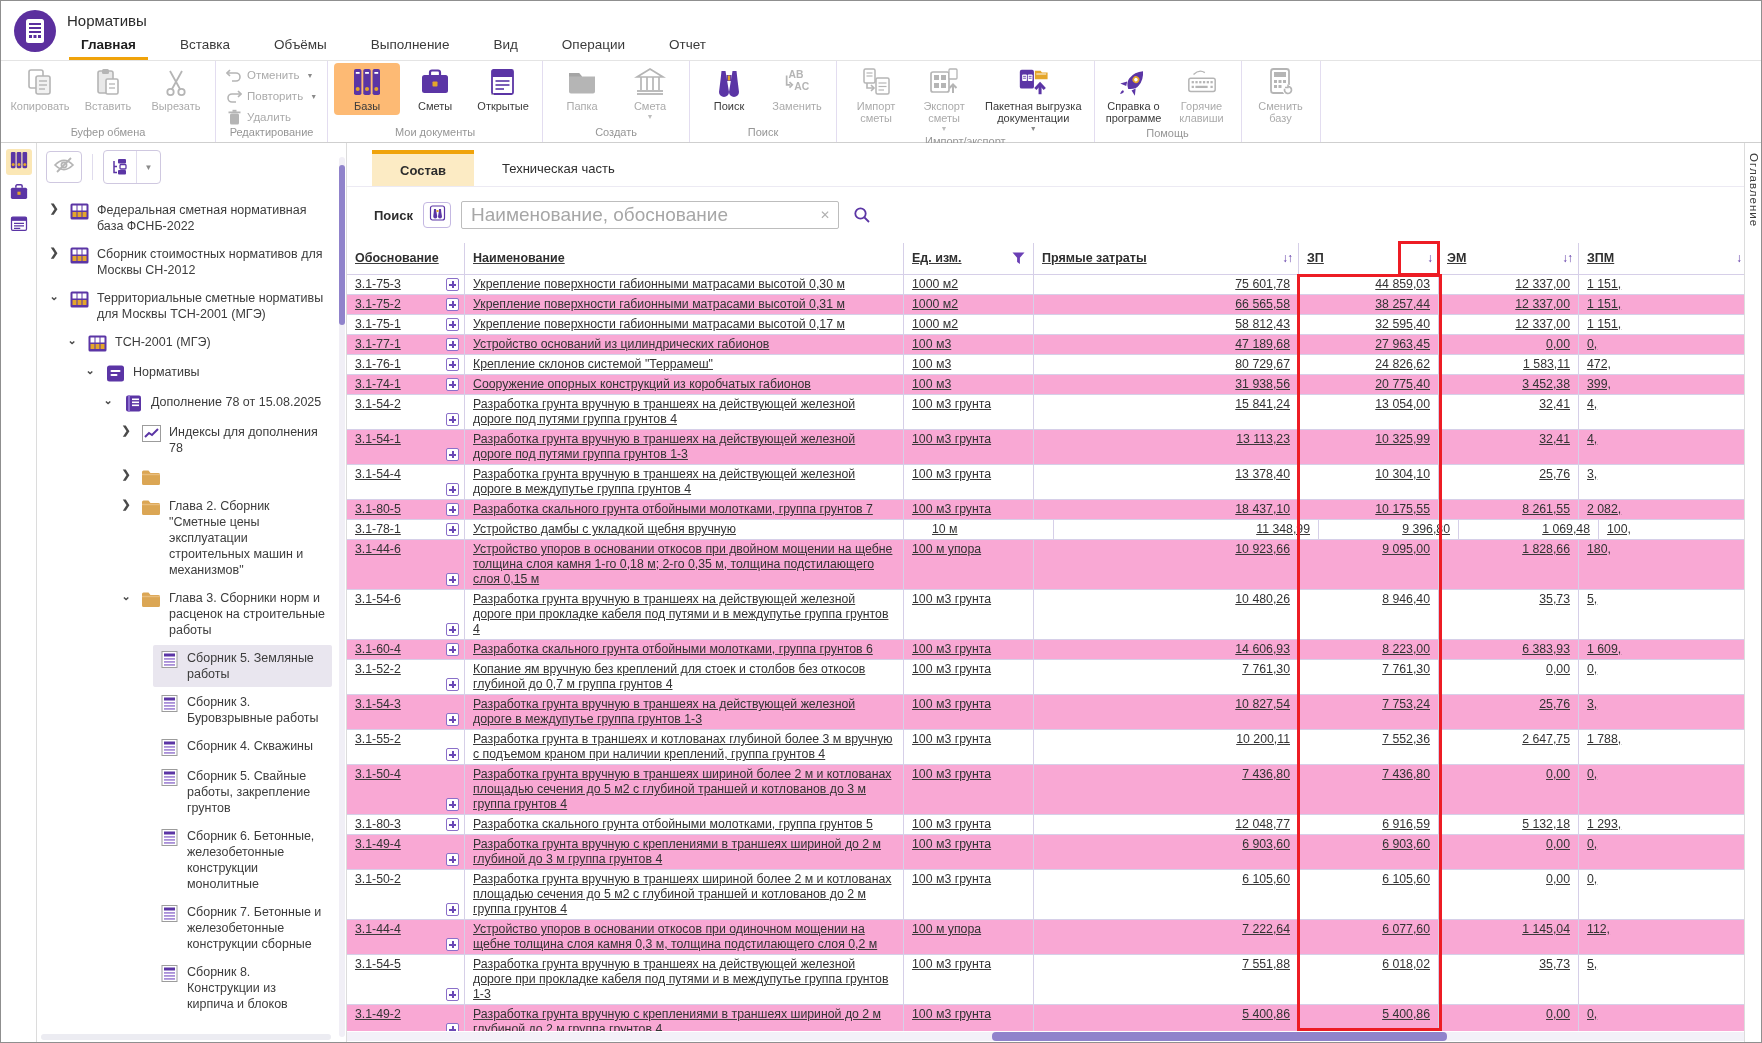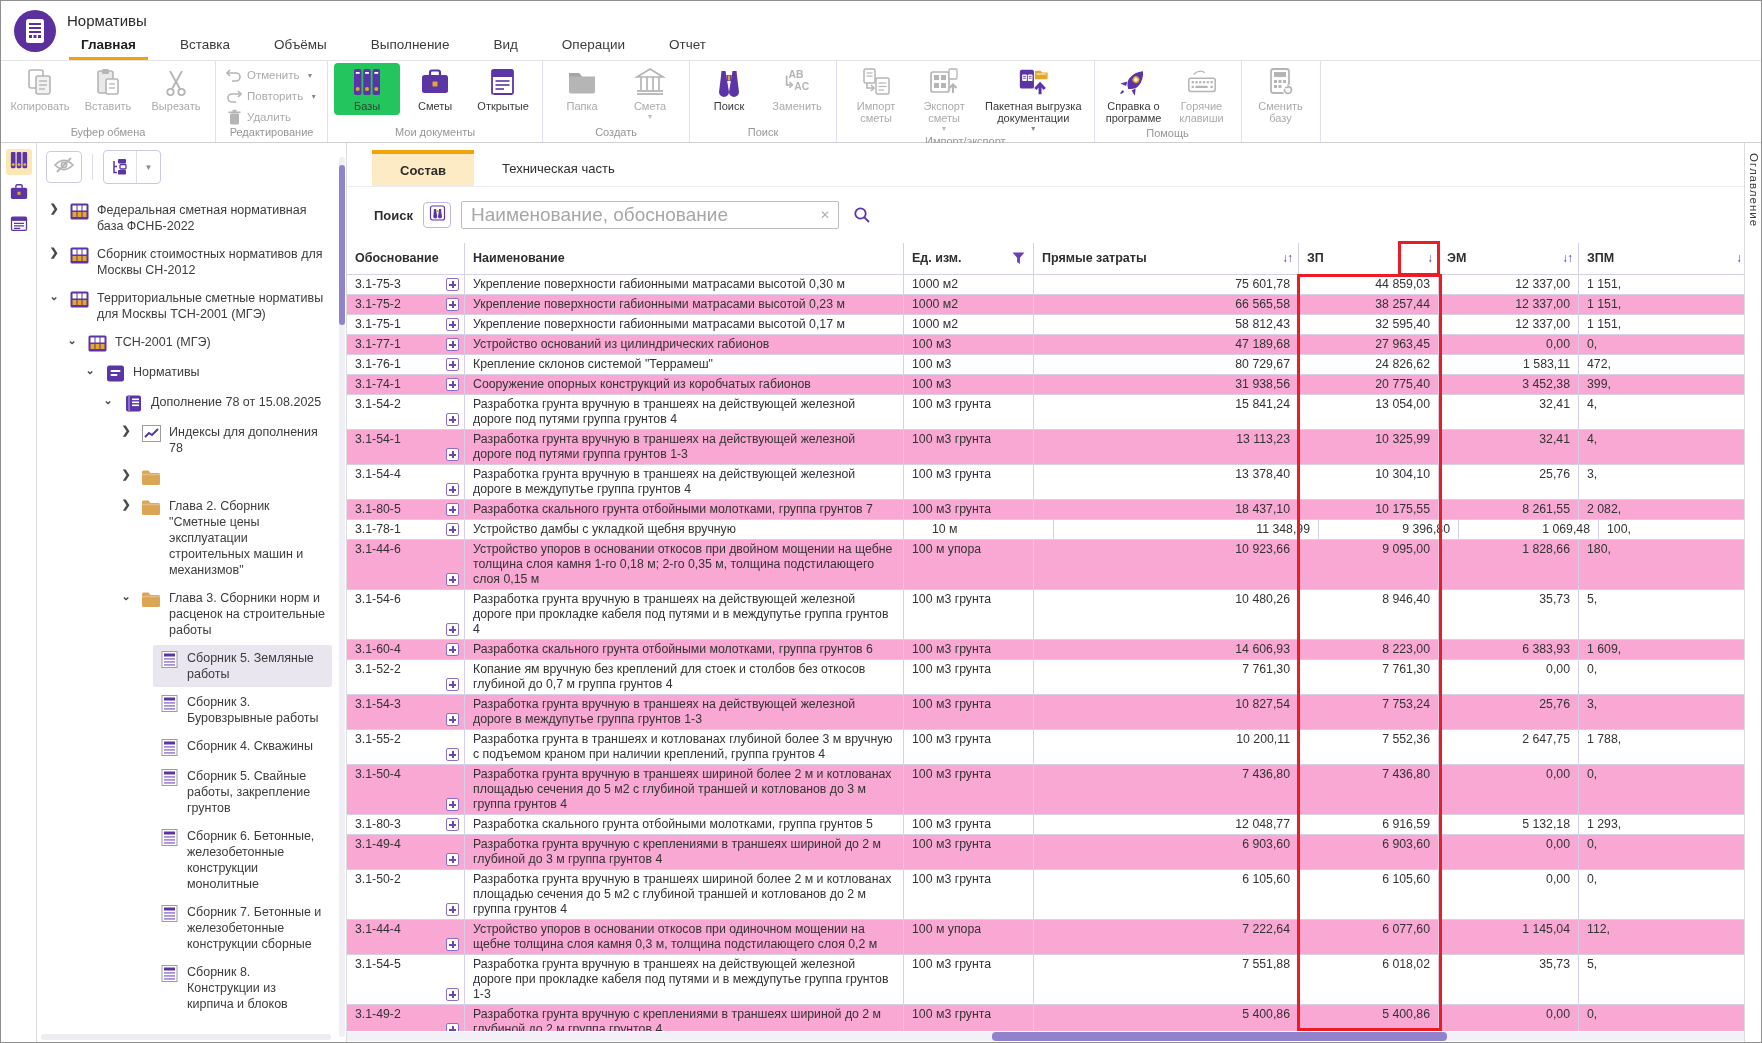--- a/index.html
+++ b/index.html
@@ -22,21 +22,21 @@
   .ribbon { position:absolute; left:0; top:60px; width:100%; height:82px; background:#fff;
             display:flex; align-items:stretch; border-bottom:1px solid #cfcfcf; }
   .rgroup { position:relative; display:flex; flex-direction:column; border-right:1px solid #e3ddf0; padding:2px 6px 0 6px; }
   .rgroup:last-child { border-right:none; }
   .rgroup-buttons { flex:1; display:flex; align-items:flex-start; gap:2px; }
   .rgroup-label { height:16px; text-align:center; font-size:11px; color:#969696; padding-bottom:2px; white-space:nowrap; }
   .rbtn { width:66px; min-width:58px; display:flex; flex-direction:column; align-items:center; padding:3px 2px; border-radius:4px; cursor:default; }
   .rbtn .ricon { width:32px; height:32px; display:flex; align-items:center; justify-content:center; }
   .rbtn .rlabel { font-size:11px; line-height:12px; text-align:center; margin-top:2px; color:#3b3b3b; white-space:pre-line; }
   .rbtn.disabled .rlabel { color:#ababab; }
-  .rbtn.active { background:#22c55e; }
+  .rbtn.active { background:#fdba74; }
   .rbtn.wide { width:auto; padding:3px 6px; }
   .menu-arrow { font-size:7px; color:#8a8a8a; margin-top:1px; }
   .rbtn.disabled .menu-arrow { color:#bdbdbd; }
   .smallstack { display:flex; flex-direction:column; gap:3px; padding-top:3px; }
   .sbtn { display:flex; align-items:center; gap:5px; font-size:11.5px; color:#ababab; padding:1px 4px; }
   .sbtn .sicon { width:16px; height:16px; display:flex; align-items:center; justify-content:center; }
   .sbtn .menu-arrow { margin:0 0 0 2px; }
 
   
   .minibar { position:absolute; left:0; top:142px; width:36px; bottom:0; background:#fff; border-right:1px solid #dcdcdc; }
@@ -70,21 +70,21 @@
   .searchrow { position:relative; height:56px; display:flex; align-items:center; padding-left:27px; gap:10px; }
   .search-label { font-weight:bold; font-size:13px; color:#2d2d2d; }
   .binoc-btn { width:28px; height:26px; border:1px solid #c4b8e2; border-radius:4px; display:flex; align-items:center; justify-content:center; background:#fff; }
   .search-input { position:relative; width:378px; height:28px; border:1px solid #bdbdbd; border-radius:2px; background:#fff; display:flex; align-items:center; padding:0 26px 0 9px; }
   .search-input .ph { font-size:19px; color:#a7a7a7; white-space:nowrap; overflow:hidden; }
   .clear-x { position:absolute; right:8px; color:#b0b0b0; font-size:12px; }
   .mag-btn { width:26px; height:26px; display:flex; align-items:center; justify-content:center; }
 
   
   .grid { position:absolute; left:0; top:100px; width:1400px; bottom:11px; overflow:hidden; }
-  .grow { display:flex; width:1400px; border-bottom:1px solid #d6cfe8; background:#fff; }
+  .grow { display:flex; width:1400px; border-bottom:1px solid #d6cfe8; background:#fff;text-decoration:underline; }
   .grow.alt { background:#f9a8d4; }
   .gh { height:32px; border-bottom:1px solid #d6cfe8; background:#fff; }
   .gcell { flex:none; padding:2px 8px; font-size:12.3px; line-height:15px; color:#333; border-right:1px solid #d6cfe8; position:relative; }
   .gcell:last-child { border-right:none; }
   .gh .gcell { display:flex; align-items:center; font-weight:bold; color:#2e2e2e; font-size:12.5px; }
   .sorticon { position:absolute; right:6px; color:#5b35a5; font-weight:bold; font-size:12px; letter-spacing:-1px; }
   .funnel { position:absolute; right:8px; top:9px; }
   .num { text-align:right; }
   .plusbox { position:absolute; right:5px; bottom:3px; width:13px; height:13px; border:1px solid #8a6fc9; border-radius:2px; background:#fff; }
   .plusbox::before, .plusbox::after { content:""; position:absolute; background:#6a48b5; }
@@ -807,21 +807,21 @@
           <div class="gcell" style="width: 118px;"><span>3.1-75-3</span><span class="plusbox"></span></div>
           <div class="gcell" style="width: 439px;"><span>Укрепление поверхности габионными матрасами высотой 0,30 м</span></div>
           <div class="gcell" style="width: 130px;"><span>1000 м2</span></div>
           <div class="gcell num" style="width: 265px;"><span>75 601,78</span></div>
           <div class="gcell num" style="width: 140px;"><span>44 859,03</span></div>
           <div class="gcell num" style="width: 140px;"><span>12 337,00</span></div>
           <div class="gcell" style="width: 168px;"><span>1 151,</span></div>
         </div>
         <div class="grow alt">
           <div class="gcell" style="width: 118px;"><span>3.1-75-2</span><span class="plusbox"></span></div>
-          <div class="gcell" style="width: 439px;"><span>Укрепление поверхности габионными матрасами высотой 0,23 м</span></div>
+          <div class="gcell" style="width: 439px;"><span>Укрепление поверхности габионными матрасами высотой 0,31 м</span></div>
           <div class="gcell" style="width: 130px;"><span>1000 м2</span></div>
           <div class="gcell num" style="width: 265px;"><span>66 565,58</span></div>
           <div class="gcell num" style="width: 140px;"><span>38 257,44</span></div>
           <div class="gcell num" style="width: 140px;"><span>12 337,00</span></div>
           <div class="gcell" style="width: 168px;"><span>1 151,</span></div>
         </div>
         <div class="grow">
           <div class="gcell" style="width: 118px;"><span>3.1-75-1</span><span class="plusbox"></span></div>
           <div class="gcell" style="width: 439px;"><span>Укрепление поверхности габионными матрасами высотой 0,17 м</span></div>
           <div class="gcell" style="width: 130px;"><span>1000 м2</span></div>

